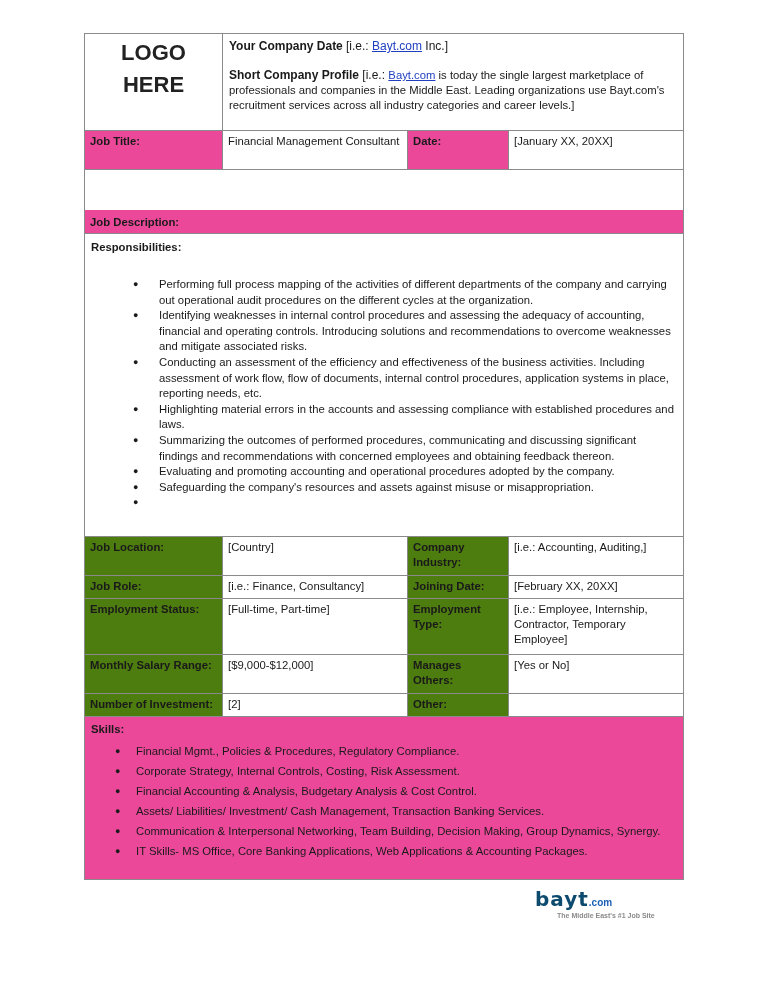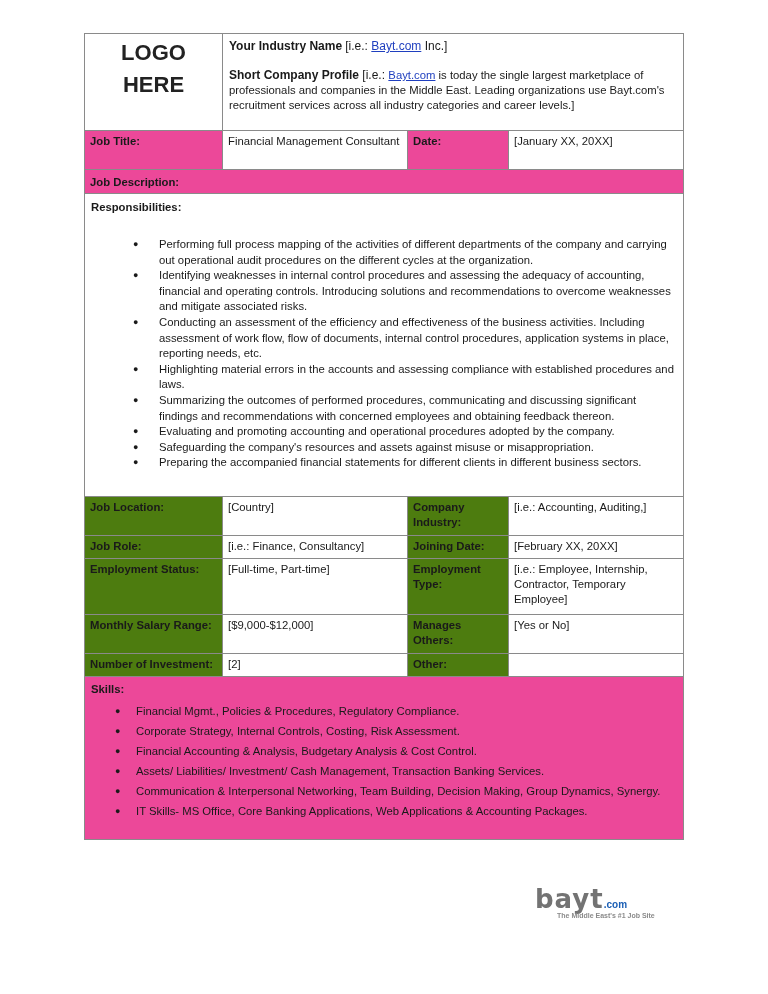--- a/index.html
+++ b/index.html
@@ -29,68 +29,68 @@
   ul.resp { margin: 0; padding: 0; list-style: none; }
   ul.resp li { position: relative; padding-left: 68px; font-size: 11.3px; line-height: 15.6px; }
   ul.resp li .bul { position: absolute; left: 42px; top: 0; font-size: 9px; }
 
   .skills-wrap { padding: 5px 6px; height: 162px; box-sizing: border-box; }
   ul.skills { margin: 4px 0 0 0; padding: 0; list-style: none; }
   ul.skills li { position: relative; padding-left: 45px; font-size: 11.3px; line-height: 20px; }
   ul.skills li .bul { position: absolute; left: 24px; top: 0; font-size: 9px; }
 
   .footer-logo { position: absolute; left: 535px; top: 886px; width: 150px; height: 40px; }
-  .bayt-word { font-family: "DejaVu Sans", sans-serif; font-weight: bold; font-size: 26px; color: #737373; letter-spacing: 1px; line-height: 26px; }
+  .bayt-word { font-family: "DejaVu Sans", sans-serif; font-weight: bold; font-size: 20px; color: #0c4a6e; letter-spacing: 1px; line-height: 26px; }
   .bayt-dotcom { font-size: 10px; color: #1b5fb5; font-weight: bold; }
   .bayt-tag { font-size: 7px; color: #8a8a8a; font-weight: bold; margin-left: 22px; }
 </style>
 </head>
 <body>
 
 <div class="doc">
 
   <div class="row">
     <div class="cell logo-cell">
       <span>LOGO</span>
       <span>HERE</span>
     </div>
     <div class="cell header-cell">
       <div style="margin-bottom:14px;">
-        <span class="hdr-strong">Your Industry Name</span>
+        <span class="hdr-strong">Your Company Date</span>
         <span class="hdr-bracket">[i.e.: </span><a class="link hdr-bracket">Bayt.com</a><span class="hdr-bracket"> Inc.]</span>
       </div>
       <div>
         <span class="hdr-strong">Short Company Profile</span><span class="hdr-bracket"> [i.e.: </span><a class="link">Bayt.com</a><span> is today the single largest marketplace of professionals and companies in the Middle East. Leading organizations use Bayt.com's recruitment services across all industry categories and career levels.]</span>
       </div>
     </div>
   </div>
 
   <div class="row" style="height:39px;">
     <div class="cell c1 yellow b">Job Title:</div>
     <div class="cell c2">Financial Management Consultant</div>
     <div class="cell c3 yellow b">Date:</div>
     <div class="cell c4">[January XX, 20XX]</div>
   </div>
 
-  <div class="row" style="height:24px;">
+  <div class="row" style="height:24px;margin-top:40px;">
     <div class="cell full yellow b" style="padding-top:5px;">Job Description:</div>
   </div>
 
   <div class="row">
     <div class="cell full resp-wrap">
       <div class="resp-title">Responsibilities:</div>
       <ul class="resp" id="resp-list">
           <li><span class="bul">●</span><span>Performing full process mapping of the activities of different departments of the company and carrying out operational audit procedures on the different cycles at the organization.</span></li>
           <li><span class="bul">●</span><span>Identifying weaknesses in internal control procedures and assessing the adequacy of accounting, financial and operating controls. Introducing solutions and recommendations to overcome weaknesses and mitigate associated risks.</span></li>
           <li><span class="bul">●</span><span>Conducting an assessment of the efficiency and effectiveness of the business activities. Including assessment of work flow, flow of documents, internal control procedures, application systems in place, reporting needs, etc.</span></li>
           <li><span class="bul">●</span><span>Highlighting material errors in the accounts and assessing compliance with established procedures and laws.</span></li>
           <li><span class="bul">●</span><span>Summarizing the outcomes of performed procedures, communicating and discussing significant findings and recommendations with concerned employees and obtaining feedback thereon.</span></li>
           <li><span class="bul">●</span><span>Evaluating and promoting accounting and operational procedures adopted by the company.</span></li>
           <li><span class="bul">●</span><span>Safeguarding the company's resources and assets against misuse or misappropriation.</span></li>
-          <li><span class="bul">●</span><span>Preparing the accompanied financial statements for different clients in different business sectors.</span></li>
+          <li><span class="bul">●</span></li>
         </ul>
     </div>
   </div>
 
   <div class="row" style="height:39px;">
     <div class="cell c1 cyan b">Job Location:</div>
     <div class="cell c2">[Country]</div>
     <div class="cell c3 cyan b">Company Industry:</div>
     <div class="cell c4">[i.e.: Accounting, Auditing,]</div>
   </div>

